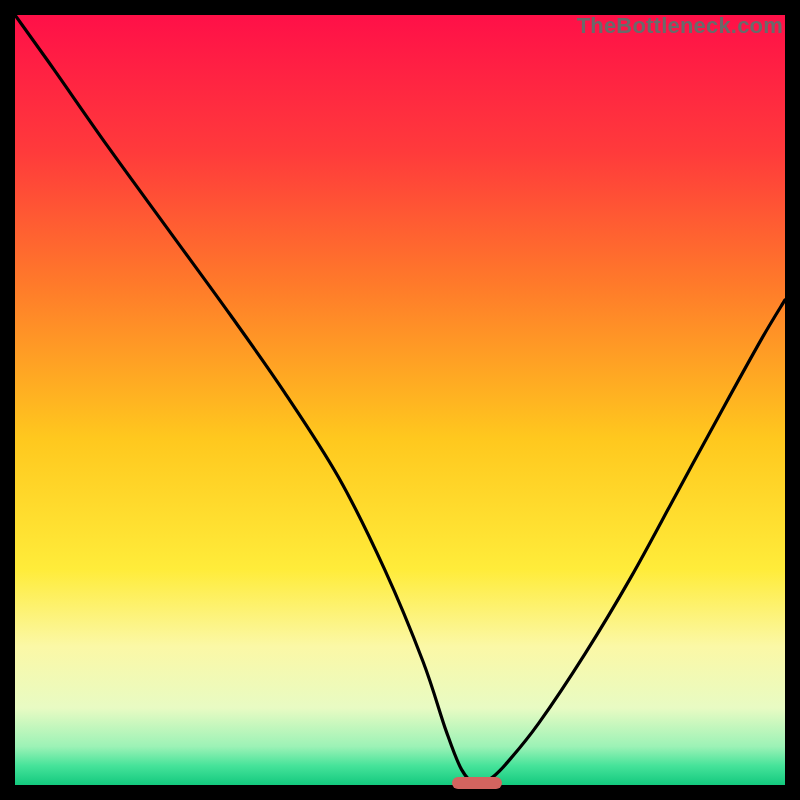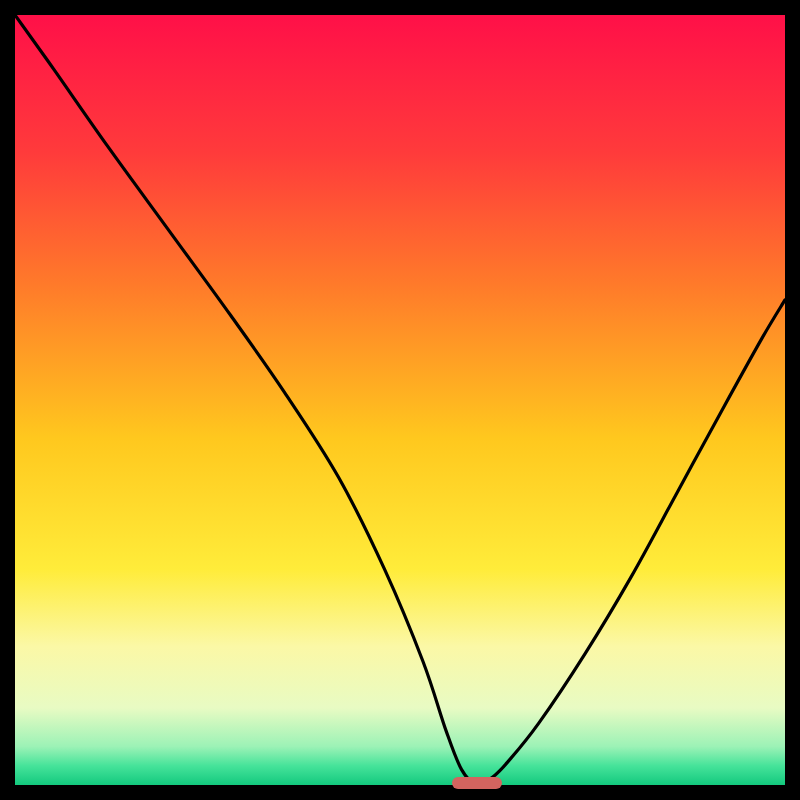--- a/index.html
+++ b/index.html
@@ -68,14 +68,15 @@
       </defs>
       <rect x="0" y="0" width="770" height="770" fill="url(#bg-grad)"></rect>
     </svg>
 
     <svg class="curve-svg" viewBox="0 0 770 770" preserveAspectRatio="none">
       <path id="curve-path" d="M 0,0 C 6.416666666666667,8.983333333333329 23.1,32.083333333333314 38.5,53.89999999999998 C 53.9,75.71666666666664 73.14999999999999,103.94999999999997 92.39999999999999,130.89999999999998 C 111.64999999999999,157.85 133.46666666666667,187.36666666666667 154,215.60000000000002 C 174.53333333333333,243.83333333333337 196.35000000000002,273.35 215.60000000000002,300.3 C 234.85000000000002,327.25 251.53333333333333,350.35 269.5,377.3 C 287.46666666666664,404.25 306.71666666666664,432.48333333333335 323.4,462 C 340.0833333333333,491.51666666666665 355.4833333333333,523.6 369.59999999999997,554.4 C 383.71666666666664,585.1999999999999 397.83333333333337,619.8499999999999 408.1,646.8 C 418.3666666666667,673.75 424.7833333333334,698.1333333333333 431.20000000000005,716.1 C 437.6166666666667,734.0666666666667 441.46666666666664,745.6166666666667 446.59999999999997,754.6 C 451.7333333333333,763.5833333333334 456.8666666666667,768.7166666666667 462,770 C 467.1333333333333,771.2833333333333 472.26666666666665,766.15 477.4,762.3 C 482.5333333333333,758.4499999999999 485.1,755.8833333333333 492.8,746.9 C 500.5,737.9166666666666 510.7666666666667,726.3666666666667 523.6,708.4 C 536.4333333333334,690.4333333333333 554.4,663.4833333333333 569.8,639.1 C 585.1999999999999,614.7166666666667 600.6,589.0500000000001 616,562.1 C 631.4,535.15 646.8000000000001,505.6333333333333 662.2,477.4 C 677.6,449.16666666666663 694.2833333333333,418.3666666666667 708.4,392.7 C 722.5166666666667,367.0333333333333 736.6333333333333,341.3666666666667 746.9,323.40000000000003 C 757.1666666666666,305.4333333333334 766.15,291.31666666666666 770,284.9" fill="none" stroke="#000000" stroke-width="3.2" stroke-linejoin="round" stroke-linecap="round"></path>
     </svg>
 
     <div class="marker" id="marker" style="left: 436.975px; top: 761.84px; width: 50.05px; height: 12.32px; background: rgb(211, 100, 95);"></div>
 
+    <div class="watermark">TheBottleneck.com</div>
   </div>
 </div>
 
 </body></html>

